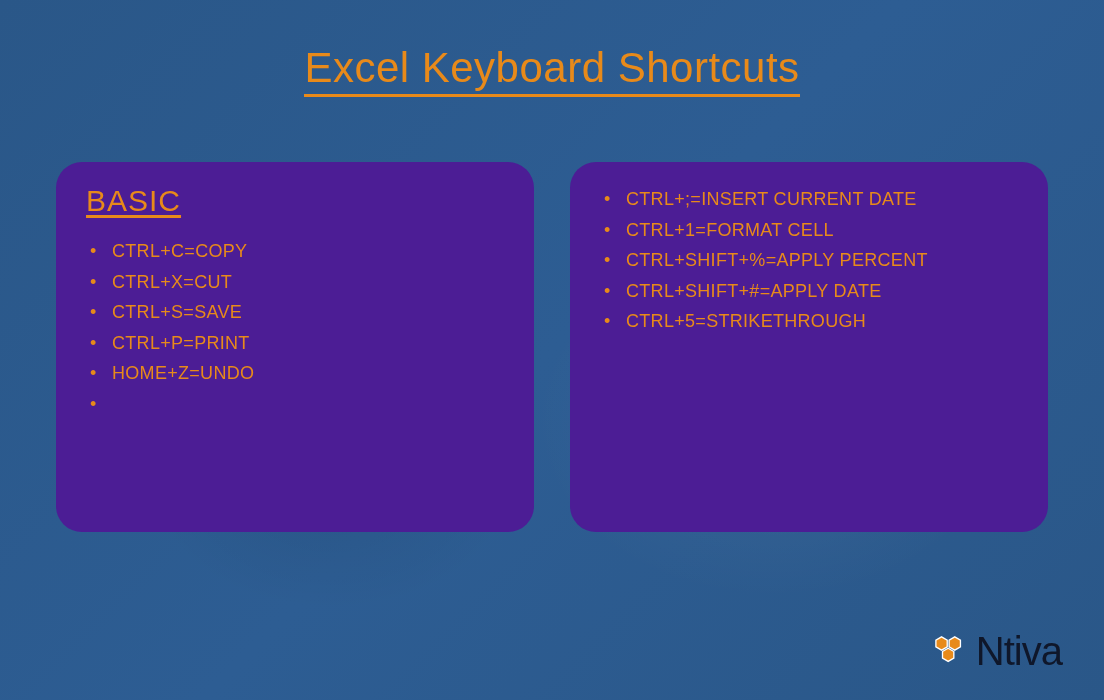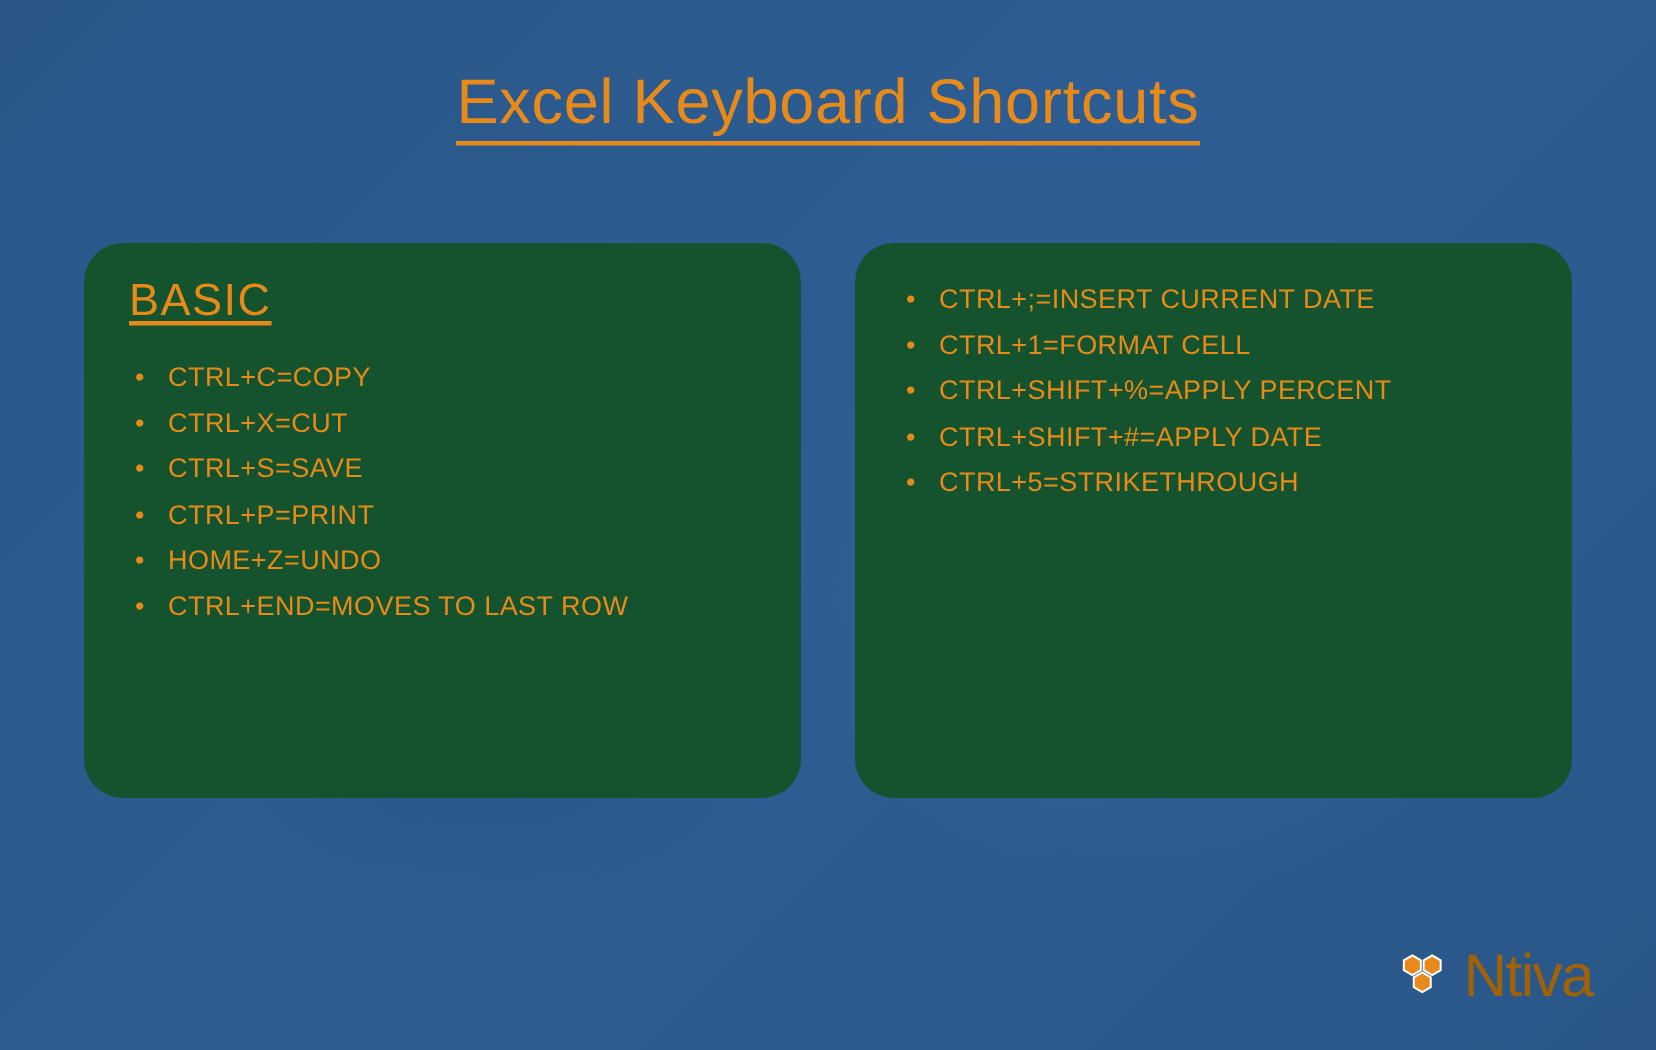--- a/index.html
+++ b/index.html
@@ -40,21 +40,21 @@
   }
   .cards {
     position: absolute;
     top: 162px;
     left: 56px;
     right: 56px;
     display: flex;
     gap: 36px;
   }
   .card {
-    background: #14532d;
+    background: #4c1d95;
     border-radius: 26px;
     flex: 1 1 0;
     padding: 22px 30px 32px 30px;
     min-height: 370px;
   }
   .card-heading {
     color: #e88a1a;
     font-size: 30px;
     font-weight: 400;
     letter-spacing: 1px;
@@ -85,21 +85,21 @@
   .card li .extra {
     display: block;
   }
   .logo {
     position: absolute;
     right: 42px;
     bottom: 26px;
     display: flex;
     align-items: center;
     gap: 6px;
-    color: #a16207;
+    color: #0f172a;
   }
   .logo-text {
     font-size: 40px;
     font-weight: 500;
     letter-spacing: -1px;
   }
   .logo-hex {
     width: 38px;
     height: 34px;
     flex: 0 0 auto;
@@ -116,21 +116,20 @@
 
   <div class="card">
     <div class="card-heading">BASIC</div>
     <ul>
       <li>CTRL+C=COPY</li>
       <li>CTRL+X=CUT</li>
       <li>CTRL+S=SAVE</li>
       <li>CTRL+P=PRINT</li>
       <li>HOME+Z=UNDO</li>
       <li>
-        <span class="extra">CTRL+END=MOVES TO LAST ROW</span>
       </li>
     </ul>
   </div>
 
   <div class="card">
     <ul>
       <li>CTRL+;=INSERT CURRENT DATE</li>
       <li>CTRL+1=FORMAT CELL</li>
       <li>CTRL+SHIFT+%=APPLY PERCENT</li>
       <li>CTRL+SHIFT+#=APPLY DATE</li>

